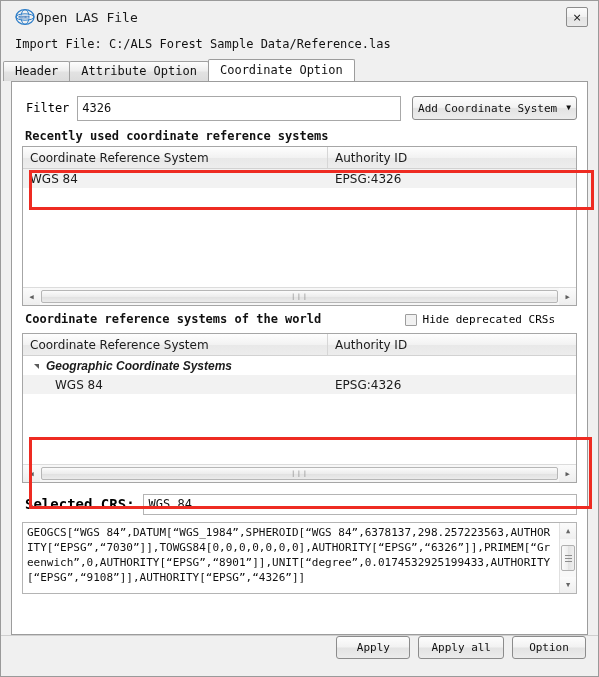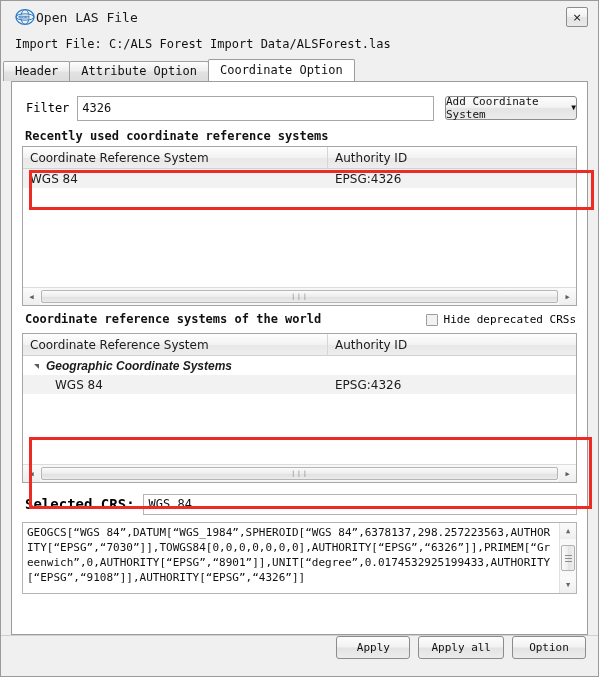--- a/index.html
+++ b/index.html
@@ -154,21 +154,21 @@
     background: #ffffff;
     font-family: "DejaVu Sans Mono", monospace;
     font-size: 12px;
     padding: 0 4px;
     color: #111;
     outline: none;
     border-radius: 0;
   }
   #add-crs-button {
     flex: 0 0 auto;
-    width: 132px;
+    width: 165px;
     height: 24px;
     margin-left: 11px;
     box-sizing: border-box;
     border: 1px solid #8c8c8c;
     border-radius: 3px;
     background: linear-gradient(to bottom, #fdfdfd 0%, #f2f2f2 47%, #e3e3e3 53%, #ececec 100%);
     display: flex;
     align-items: center;
     justify-content: center;
     font-family: "DejaVu Sans Mono", monospace;
@@ -199,21 +199,21 @@
     align-items: center;
     justify-content: space-between;
     margin: 4px 0 4px 0;
   }
   #hide-deprecated {
     display: flex;
     align-items: center;
     font-family: "DejaVu Sans Mono", monospace;
     font-size: 11px;
     cursor: pointer;
-    margin-right: 1px;
+    margin-right: 22px;
   }
   #hide-deprecated .box {
     width: 12px; height: 12px;
     box-sizing: border-box;
     border: 1px solid #9d9d9d;
     background: #f1f1f1;
     margin-right: 6px;
     border-radius: 1px;
   }
 
@@ -469,21 +469,21 @@
         <rect x="3.4" y="8.8" width="11.2" height="2.6" fill="#2f6fb5"></rect>
         <text x="9" y="10.9" font-family="DejaVu Sans, sans-serif" font-size="2.4" fill="#ffffff" text-anchor="middle">LiDAR360</text>
       </svg>
     </span>
     <span id="window-title">Open LAS File</span>
     <div id="close-button">
       <span>×</span>
     </div>
   </div>
 
-  <div id="import-line">Import File: C:/ALS Forest Import Data/ALSForest.las</div>
+  <div id="import-line">Import File: C:/ALS Forest Sample Data/Reference.las</div>
 
   <div id="tabstrip">
     <div class="tab">Header</div>
     <div class="tab">Attribute Option</div>
     <div class="tab active">Coordinate Option</div>
   </div>
 
   <div id="tabpage">
 
     <div id="filter-row">

